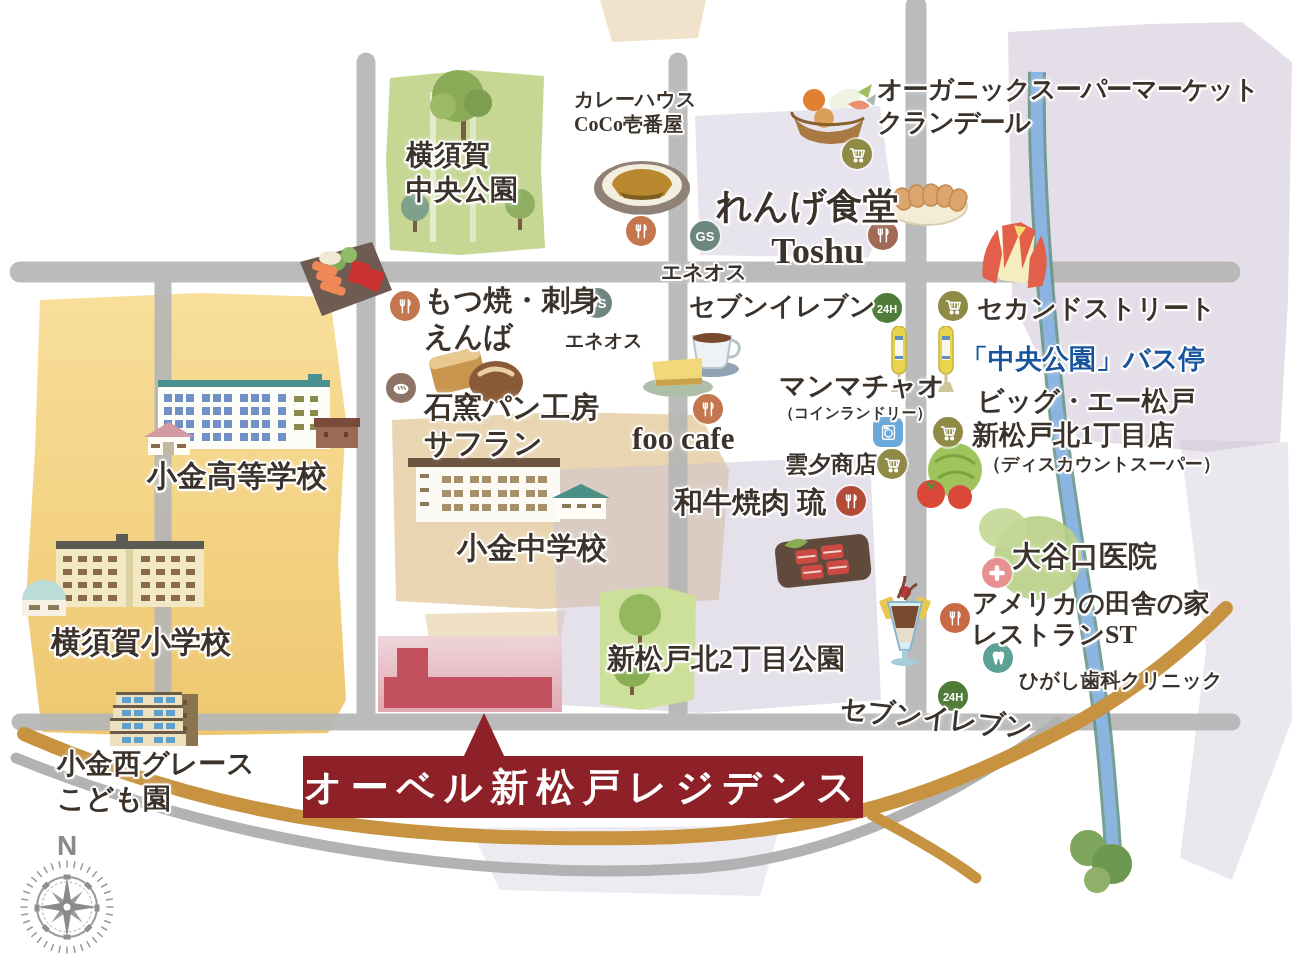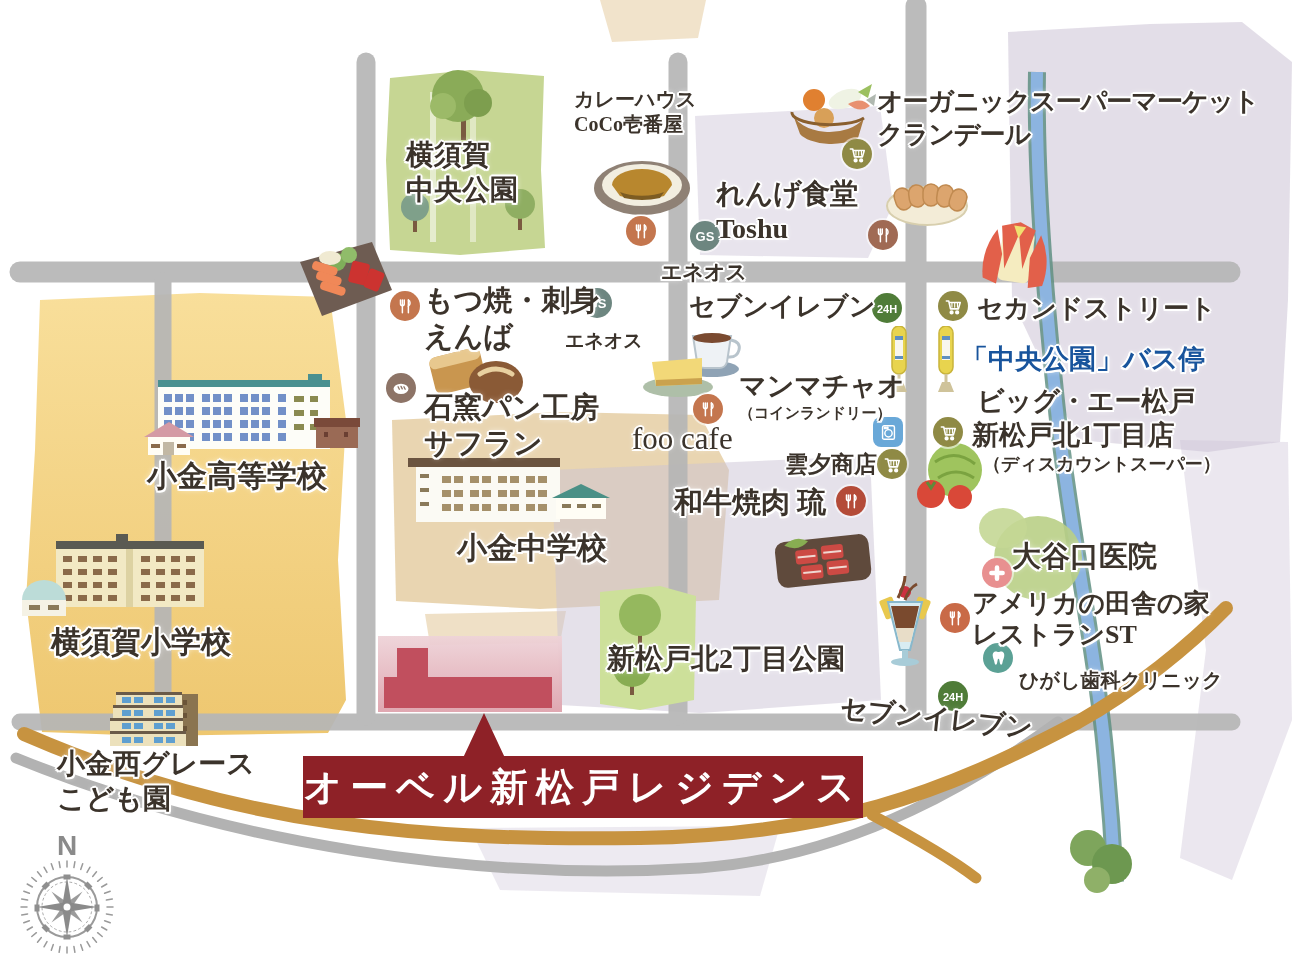--- a/index.html
+++ b/index.html
@@ -10,21 +10,21 @@
        text-shadow:2px 0 0 #fff,-2px 0 0 #fff,0 2px 0 #fff,0 -2px 0 #fff,
                    1.5px 1.5px 0 #fff,-1.5px 1.5px 0 #fff,1.5px -1.5px 0 #fff,-1.5px -1.5px 0 #fff,
                    0 0 6px #fff;}
   .lbl span{display:block;}
   .blue{color:#18549c;}
   .icn{position:absolute;width:30px;height:30px;border-radius:50%;display:flex;
        align-items:center;justify-content:center;box-shadow:0 0 0 2px rgba(255,255,255,.55);}
   .icn svg{display:block;}
   .sq{border-radius:8px;}
   .banner{position:absolute;left:303px;top:756px;width:560px;height:62px;background:#8e2127;
-          display:flex;align-items:center;justify-content:center;color:#fff;font-size:38px;
+          display:flex;align-items:center;justify-content:flex-end;color:#fff;font-size:38px;
           font-weight:700;letter-spacing:8px;}
   .banner-pointer{position:absolute;left:463px;top:713px;width:0;height:0;
           border-left:21px solid transparent;border-right:21px solid transparent;
           border-bottom:45px solid #8e2127;}
   .pole{position:absolute;}
 </style>
 </head>
 <body>
 
 <div id="stage">
@@ -605,25 +605,25 @@
       </svg></div>
 
 <div class="lbl" style="left:406px;top:137px;font-size:28px">
   <span>横須賀</span>
   <span>中央公園</span>
 </div>
 <div class="lbl" style="left:574px;top:87px;font-size:20px">
   <span>カレーハウス</span>
   <span>CoCo壱番屋</span>
 </div>
-<div class="lbl" style="left:877px;top:86px;font-size:26px;letter-spacing:-1px">
+<div class="lbl" style="left:877px;top:74px;font-size:26px;letter-spacing:-1px">
   <span>オーガニックスーパーマーケット</span>
   <span>クランデール</span>
 </div>
-<div class="lbl" style="left:716px;top:176px;font-size:28px;width:148px;text-align:left">
+<div class="lbl" style="left:716px;top:184px;font-size:36px;width:148px;text-align:right">
   <span>れんげ食堂</span>
   <span>Toshu</span>
 </div>
 <div class="lbl" style="left:661px;top:259px;font-size:21px">
   <span>エネオス</span>
 </div>
 <div class="lbl" style="left:424px;top:282px;font-size:29px">
   <span>もつ焼・刺身</span>
   <span>えんば</span>
 </div>
@@ -632,34 +632,34 @@
 </div>
 <div class="lbl" style="left:689px;top:291px;font-size:26px">
   <span>セブンイレブン</span>
 </div>
 <div class="lbl" style="left:977px;top:293px;font-size:26px">
   <span>セカンドストリート</span>
 </div>
 <div class="lbl blue" style="left:961px;top:343px;font-size:27px">
   <span>「中央公園」バス停</span>
 </div>
-<div class="lbl" style="left:739px;top:370px;font-size:27px">
+<div class="lbl" style="left:779px;top:370px;font-size:27px">
   <span>マンマチャオ</span>
   <span style="font-size:15px">（コインランドリー）</span>
 </div>
 <div class="lbl" style="left:977px;top:385px;font-size:27px">
   <span>ビッグ・エー松戸</span>
   <span style="margin-left:-5px">新松戸北1丁目店</span>
   <span style="font-size:18px;margin-left:6px">（ディスカウントスーパー）</span>
 </div>
 <div class="lbl" style="left:424px;top:389px;font-size:29px">
   <span>石窯パン工房</span>
   <span>サフラン</span>
 </div>
-<div class="lbl" style="left:632px;top:420px;font-size:31px;font-weight:400">
+<div class="lbl" style="left:632px;top:420px;font-size:31px;font-weight:700">
   <span>foo cafe</span>
 </div>
 <div class="lbl" style="left:785px;top:451px;font-size:23px">
   <span>雲夕商店</span>
 </div>
 <div class="lbl" style="left:674px;top:484px;font-size:29px">
   <span>和牛焼肉 琉</span>
 </div>
 <div class="lbl" style="left:147px;top:457px;font-size:30px">
   <span>小金高等学校</span>

